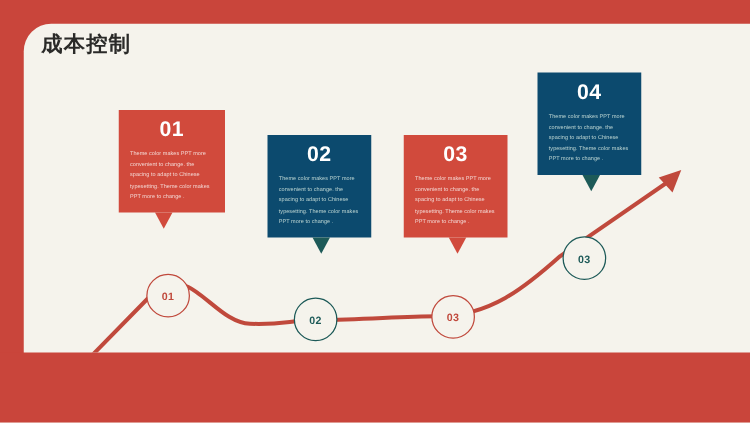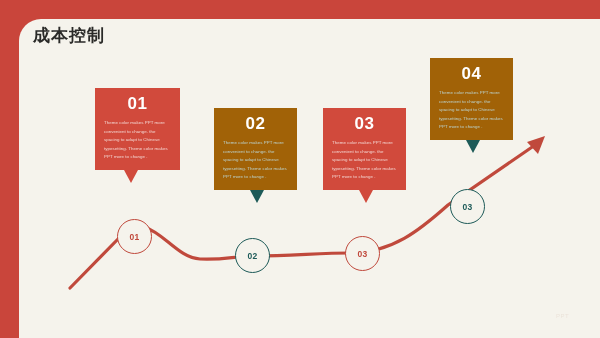--- a/index.html
+++ b/index.html
@@ -1,21 +1,21 @@
 <!DOCTYPE html>
 <html><head>
 <meta charset="utf-8">
 <style>
   html,body{margin:0;padding:0;}
   body{
     width:600px;height:338px;overflow:hidden;
     background:#c9453b;
     font-family:"Liberation Sans","DejaVu Sans",sans-serif;
   }
-  #slide{position:relative;width:600px;height:338px;overflow:hidden;background:#c9453b;}
+  #slide{position:relative;width:600px;height:282px;overflow:hidden;background:#c9453b;}
 
   
   #panel{
     position:absolute;left:19px;top:19px;
     width:581px;height:319px;
     background:#f5f3ec;
     border-top-left-radius:22px;
   }
 
   
@@ -51,21 +51,21 @@
   .card.teal .body{color:#bcd5d2;}
   .card .tail{
     position:absolute;
     width:0;height:0;
     border-left:7px solid transparent;
     border-right:7px solid transparent;
     top:100%;
   }
   .card.red .box{background:#d14a3c;}
   .card.red .tail{border-top:13px solid #d14a3c;}
-  .card.teal .box{background:#a16207;}
+  .card.teal .box{background:#0c4a6e;}
   .card.teal .tail{border-top:13px solid #1d5a58;}
 
   
   #card-1{left:95px;top:88px;}
   #card-1 .box{width:85px;}
   #card-1 .tail{left:29px;}
 
   #card-2{left:214px;top:108px;}
   #card-2 .box{width:83px;}
   #card-2 .tail{left:36px;}

